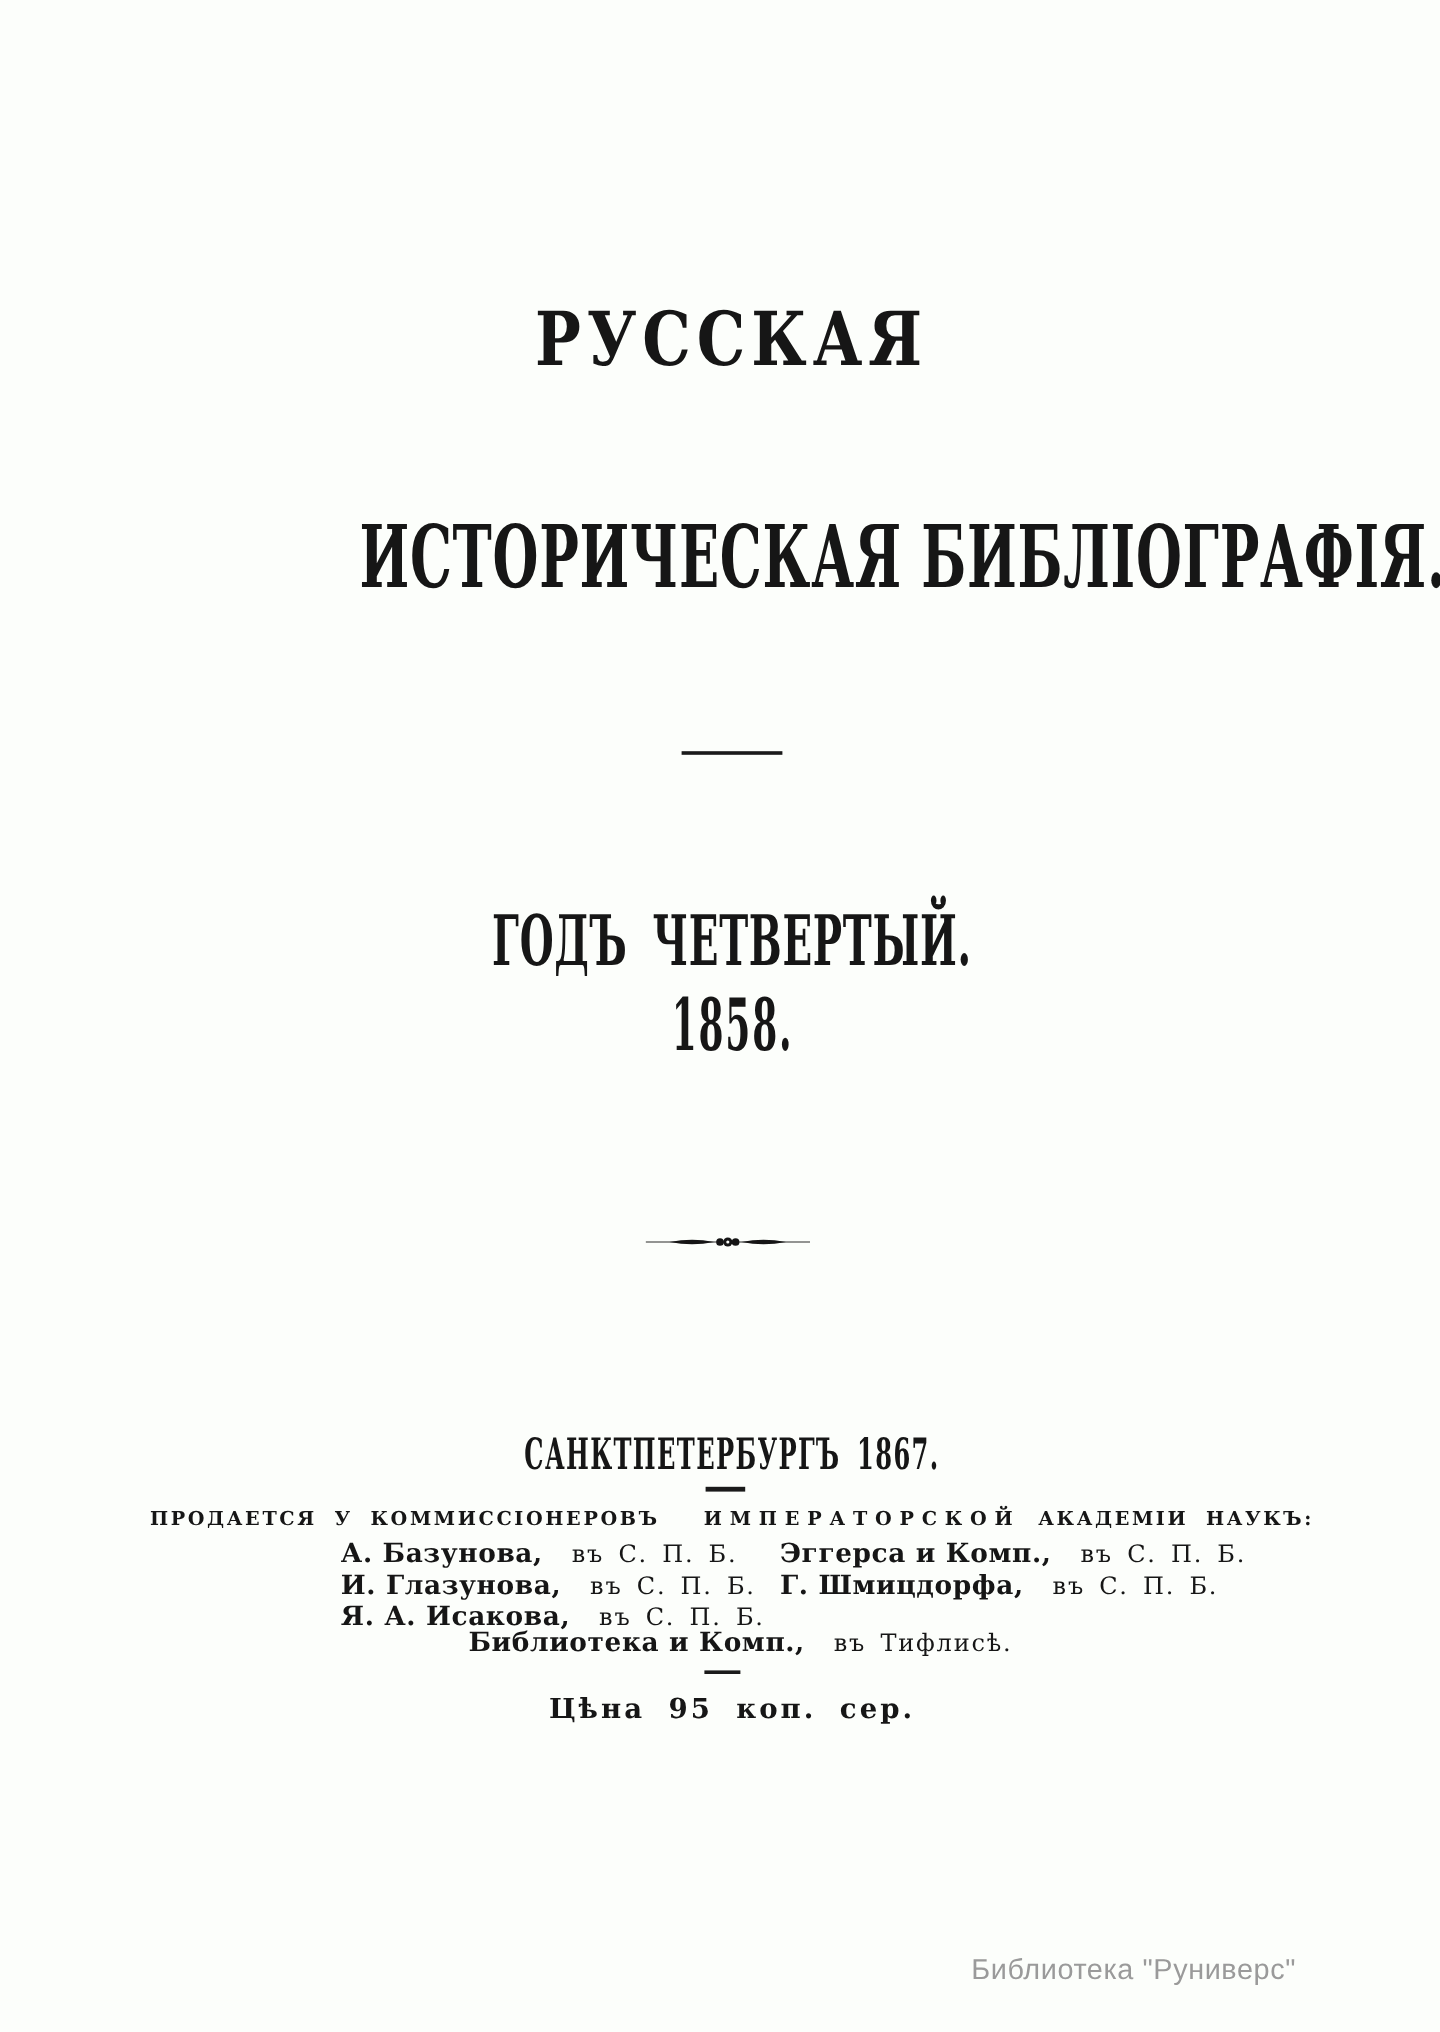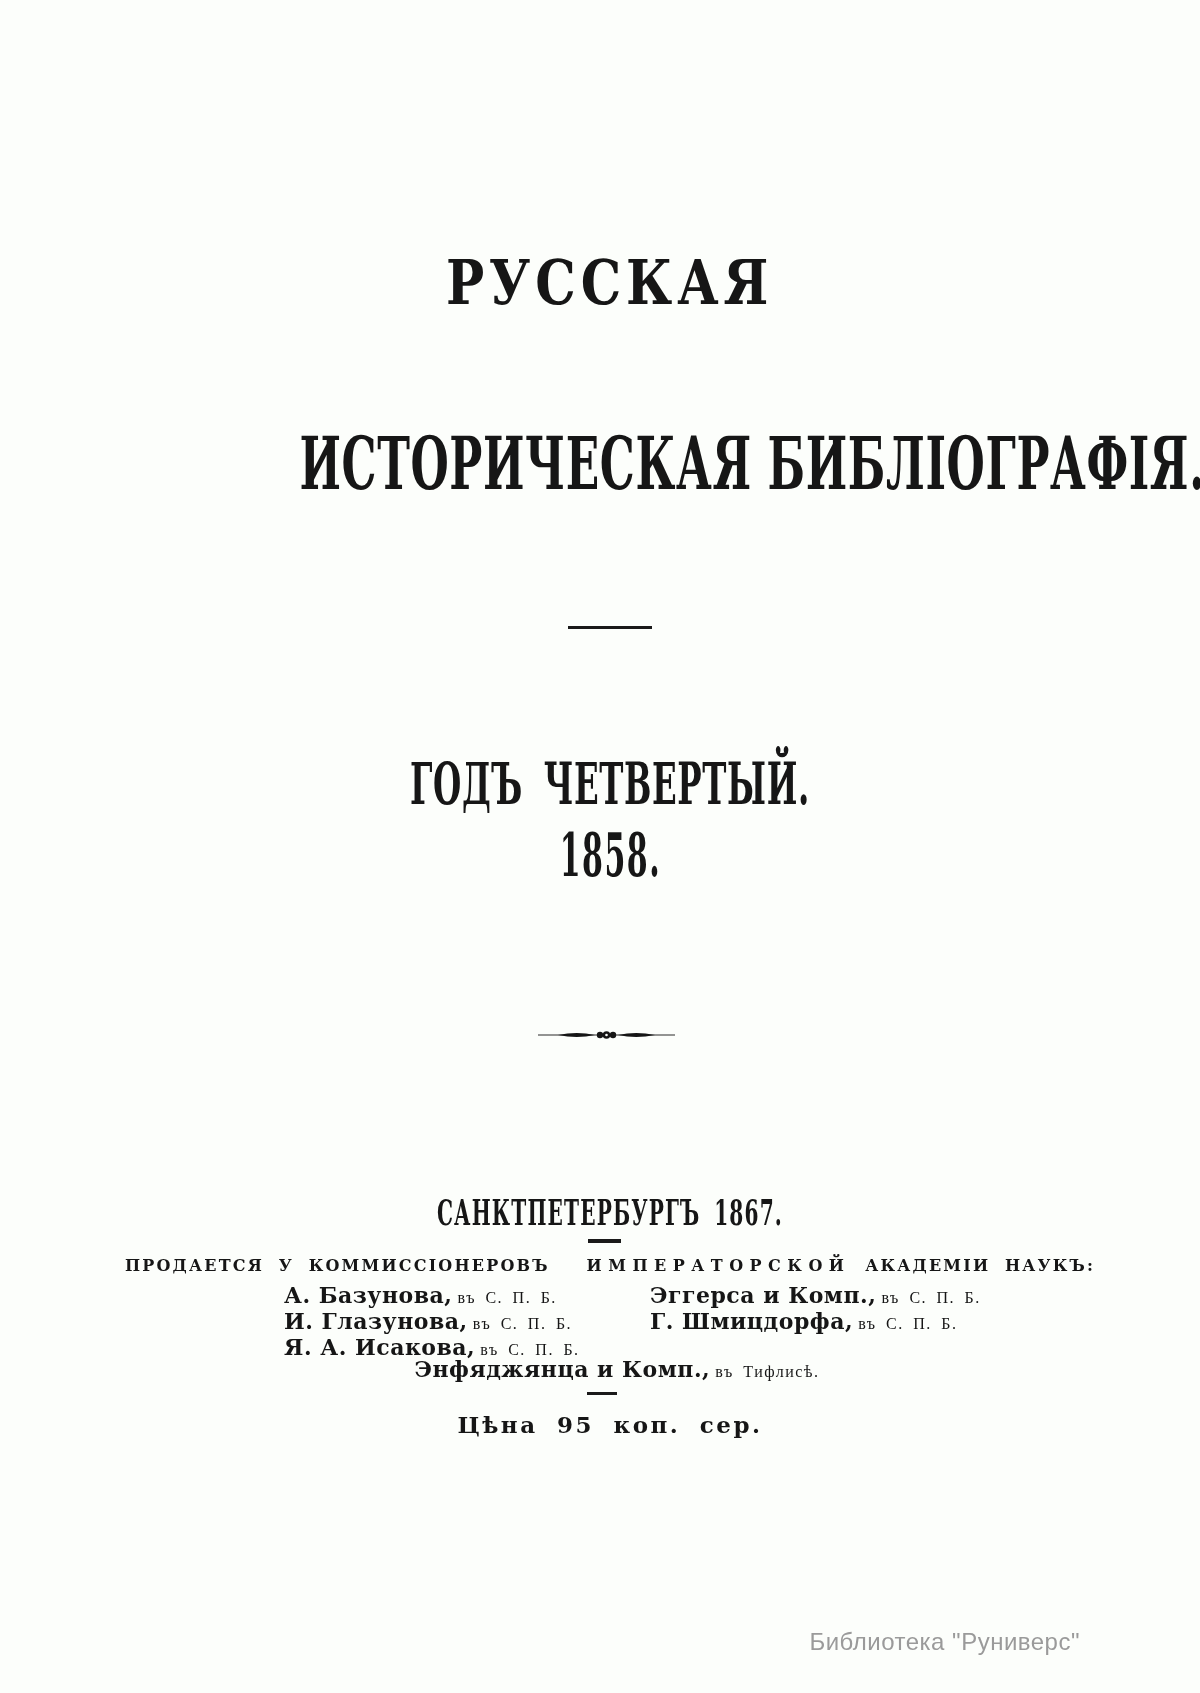--- a/index.html
+++ b/index.html
@@ -90,25 +90,24 @@
     height: 26px;
     line-height: 26px;
   }
   .seller-name {
     font-size: 22px;
     font-weight: bold;
     letter-spacing: 0.5px;
     margin-left: 14px;
   }
   .seller-place {
-    font-size: 16px;
+    font-size: 20px;
     letter-spacing: 1.5px;
     word-spacing: 4px;
-    margin-left: 0;
-    font-family: Liberation Serif, serif;
+    margin-left: 19px;
   }
   .price-line {
     font-size: 23px;
     font-weight: bold;
     letter-spacing: 2.5px;
     word-spacing: 9px;
   }
   .watermark {
     position: absolute;
     top: 1628px;
@@ -193,21 +192,21 @@
       <span class="seller-name">Эггерса и Комп.,</span>
       <span class="seller-place">въ С. П. Б.</span>
     </div>
     <div class="seller-row">
       <span class="seller-name">Г. Шмицдорфа,</span>
       <span class="seller-place">въ С. П. Б.</span>
     </div>
   </div>
 
   <div class="center-line" style="top: 1358px;">
-    <span class="seller-name">Энфяджянца и Комп.,</span>
+    <span class="seller-name">Библиотека и Комп.,</span>
     <span class="seller-place">въ Тифлисѣ.</span>
   </div>
 
   <div class="rule" style="top: 1392px; left: 587px; width: 30px; height: 3px;"></div>
 
   <div class="center-line price-line" style="top: 1413px;">
     <span>Цѣна 95 коп. сер.</span>
   </div>
 
   <div class="watermark">Библиотека "Руниверс"</div>

